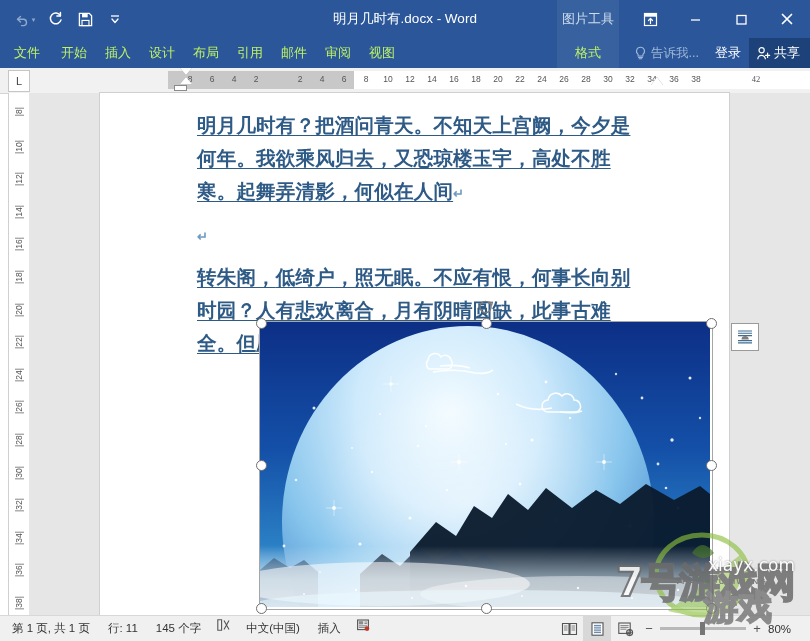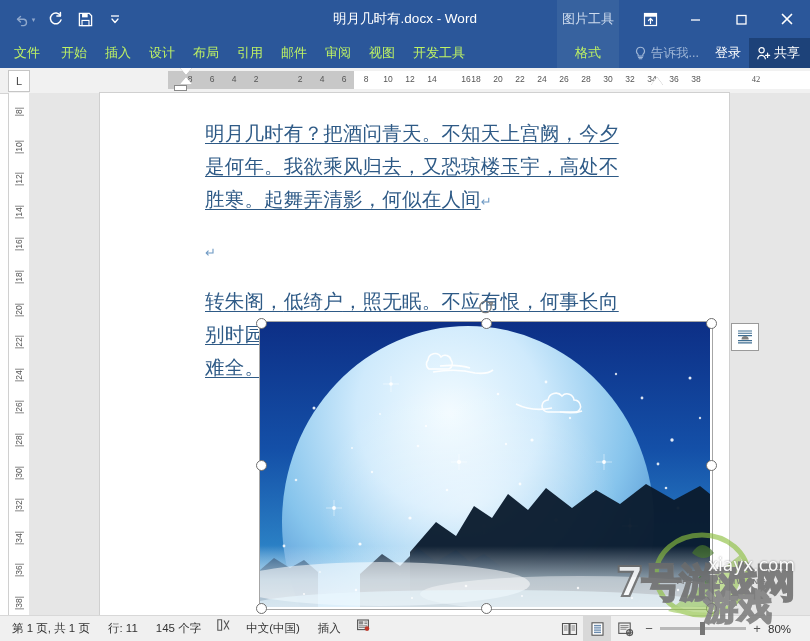--- a/index.html
+++ b/index.html
@@ -215,21 +215,21 @@
   .doc-text {
     position: absolute;
     left: 89px; top: 8px;
     width: 460px;
     color: #2e5a86;
     font-family: "DejaVu Sans", "Liberation Sans", sans-serif;
     font-size: 19.5px;
     line-height: 33px;
     letter-spacing: 0.2px;
   }
-  .para { margin: 16px; }
+  .para { margin: 8px; font-weight: bold; }
   .para .u {
     text-decoration: underline;
     text-decoration-color: #2e5a86;
     text-underline-offset: 3px;
   }
   .pmark {
     color: #6f9ac4;
     font-size: 13px;
     font-family: "Liberation Serif", serif;
   }
@@ -442,21 +442,20 @@
   <div class="tabstrip">
     <div class="tab">文件</div>
     <div class="tab">开始</div>
     <div class="tab">插入</div>
     <div class="tab">设计</div>
     <div class="tab">布局</div>
     <div class="tab">引用</div>
     <div class="tab">邮件</div>
     <div class="tab">审阅</div>
     <div class="tab">视图</div>
-    <div class="tab">开发工具</div>
     <div class="tab contextual">格式</div>
 
     <div class="rightmeta">
       <div class="tellme">
         <svg width="13" height="14" viewBox="0 0 13 14">
           <path d="M6.5 1.2 a4 4 0 0 1 2.4 7.2 V10 H4.1 V8.4 A4 4 0 0 1 6.5 1.2 Z" fill="none" stroke="#9fb6d6" stroke-width="1.1"></path>
           <path d="M4.6 11.4 H8.4 M5.2 12.8 H7.8" stroke="#9fb6d6" stroke-width="1.1" stroke-linecap="round"></path>
         </svg>
         <span>告诉我...</span>
       </div>
@@ -481,21 +480,21 @@
           <div class="hnum" style="left: 44px;">6</div>
           <div class="hnum" style="left: 66px;">4</div>
           <div class="hnum" style="left: 88px;">2</div>
           <div class="hnum" style="left: 132px;">2</div>
           <div class="hnum" style="left: 154px;">4</div>
           <div class="hnum" style="left: 176px;">6</div>
           <div class="hnum" style="left: 198px;">8</div>
           <div class="hnum" style="left: 220px;">10</div>
           <div class="hnum" style="left: 242px;">12</div>
           <div class="hnum" style="left: 264px;">14</div>
-          <div class="hnum" style="left: 298px;">16</div>
+          <div class="hnum" style="left: 286px;">16</div>
           <div class="hnum" style="left: 308px;">18</div>
           <div class="hnum" style="left: 330px;">20</div>
           <div class="hnum" style="left: 352px;">22</div>
           <div class="hnum" style="left: 374px;">24</div>
           <div class="hnum" style="left: 396px;">26</div>
           <div class="hnum" style="left: 418px;">28</div>
           <div class="hnum" style="left: 440px;">30</div>
           <div class="hnum" style="left: 462px;">32</div>
           <div class="hnum" style="left: 484px;">34</div>
           <div class="hnum" style="left: 506px;">36</div>

